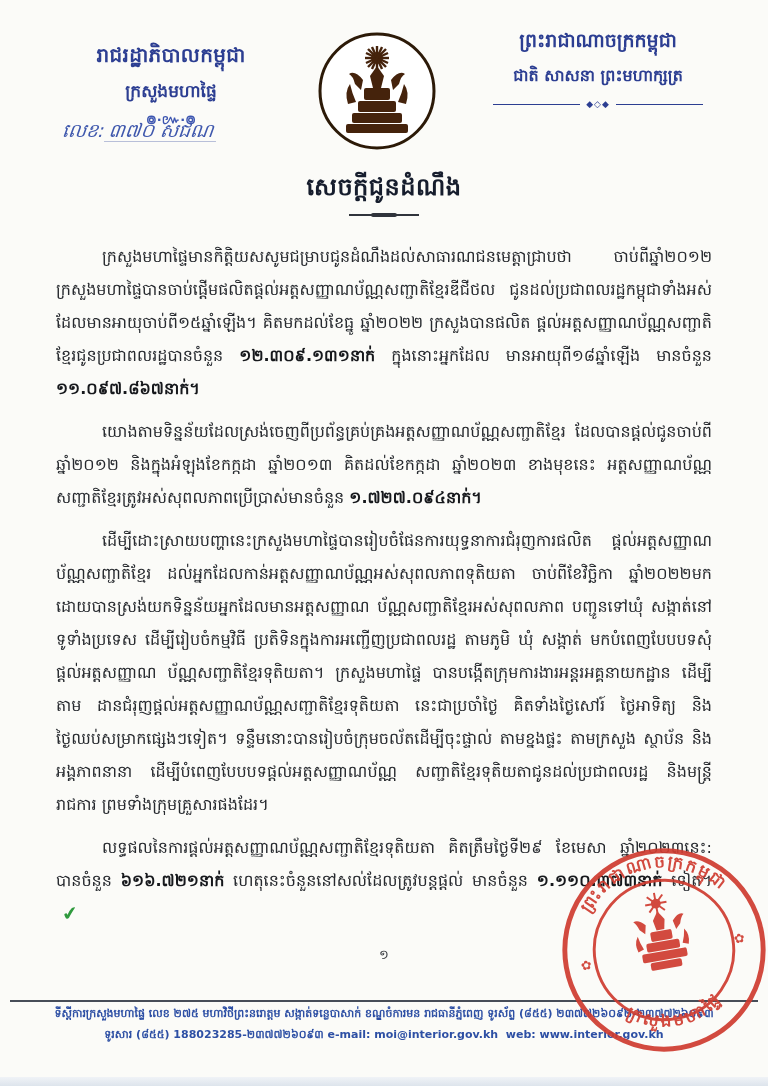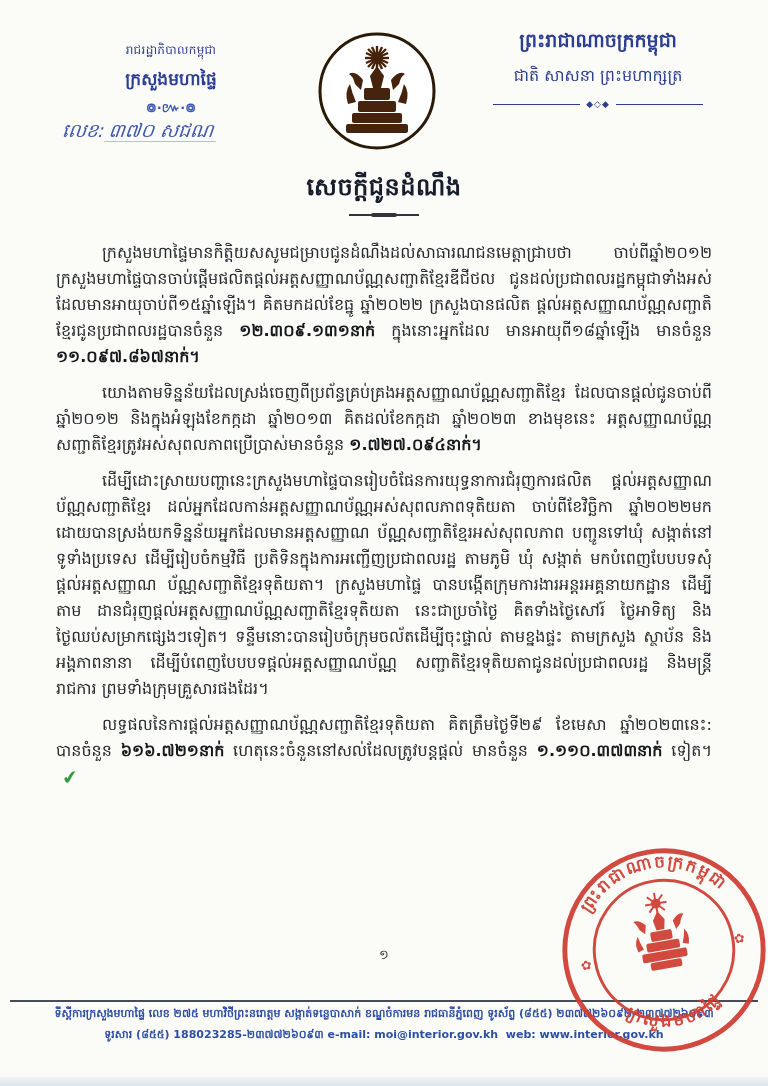--- a/index.html
+++ b/index.html
@@ -6,45 +6,45 @@
   body{
     width:768px;height:1086px;position:relative;overflow:hidden;
     background:#fbfbf8;
     font-family:"DejaVu Sans", sans-serif;
     color:#26292e;
   }
   .abs{position:absolute;}
 
   
   .hdr-left{left:46px;top:42px;width:250px;text-align:center;color:#2c3e92;}
-  .hdr-left .l1{font-size:12px;font-weight:normal;letter-spacing:.3px;}
+  .hdr-left .l1{font-size:20px;font-weight:bold;letter-spacing:.3px;}
   .hdr-left .l2{font-size:17px;font-weight:bold;margin-top:8px;}
   .hdr-left .orn{font-size:13px;margin-top:6px;color:#3c55b0;font-weight:bold;}
   .hdr-num{left:62px;top:118px;width:260px;font-size:19px;color:#3f58ad;
            font-style:italic;transform:skewX(-6deg);}
   .hdr-num .hand{border-bottom:1px solid rgba(60,80,160,.35);padding:0 4px;}
 
   .hdr-right{left:448px;top:28px;width:300px;text-align:center;color:#2c3e92;}
   .hdr-right .l1{font-size:19px;font-weight:bold;}
-  .hdr-right .l2{font-size:16px;font-weight:normal;margin-top:9px;}
+  .hdr-right .l2{font-size:16px;font-weight:bold;margin-top:9px;}
   .hdr-right .div{margin:10px auto 0;width:210px;display:flex;align-items:center;gap:6px;color:#2c3e92;}
   .hdr-right .div .bar{flex:1;border-top:1.5px solid #2c3e92;}
   .hdr-right .div .mid{font-size:9px;letter-spacing:1px;}
 
   .emblem{left:316px;top:28px;width:122px;height:126px;}
 
   
   .doc-title{left:0;top:172px;width:768px;text-align:center;
              font-size:24px;font-weight:bold;color:#161d2d;letter-spacing:.5px;}
   .title-div{left:349px;top:214px;width:70px;border-top:2px solid #30343c;}
   .title-div:after{content:"";position:absolute;left:22px;top:-3px;width:26px;height:4px;background:#30343c;border-radius:2px;}
 
   
   .doc-body{left:56px;top:240px;width:656px;}
-  .para{margin:0 0 10px 0;font-size:16px;line-height:26px;text-align:justify;
+  .para{margin:0 0 10px 0;font-size:16px;line-height:33px;text-align:justify;
         text-indent:46px;color:#26292e;}
   .para .bold{font-weight:bold;color:#16181c;}
   .para .check{color:#2f9a3e;font-weight:bold;font-size:19px;display:inline-block;
                transform:rotate(-8deg);margin-left:6px;text-indent:0;}
 
   .page-num{left:0;top:946px;width:768px;text-align:center;font-size:13px;color:#3a3d42;}
 
   
   .stamp{left:556px;top:842px;width:216px;height:216px;opacity:.92;z-index:5;}
 

